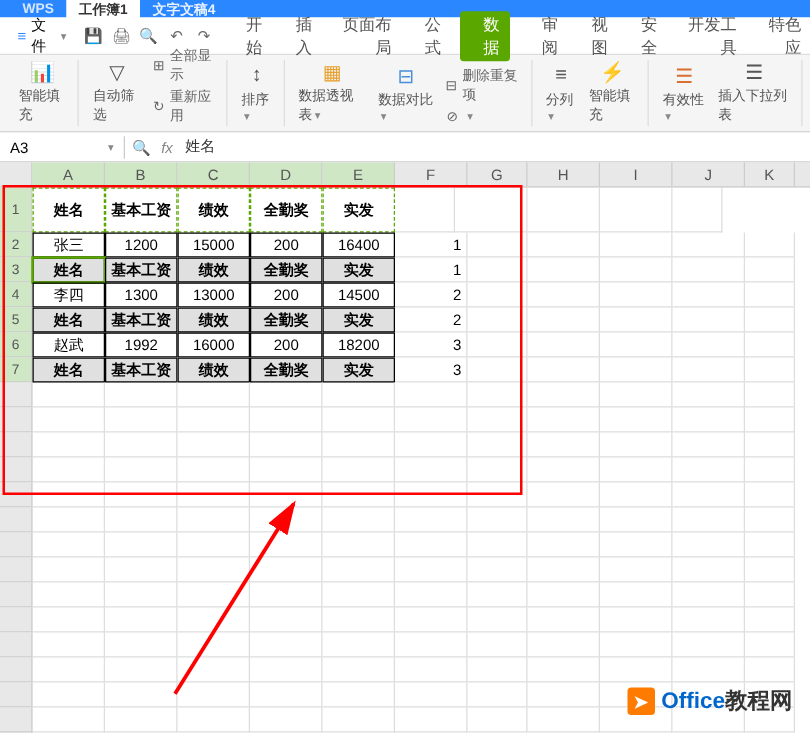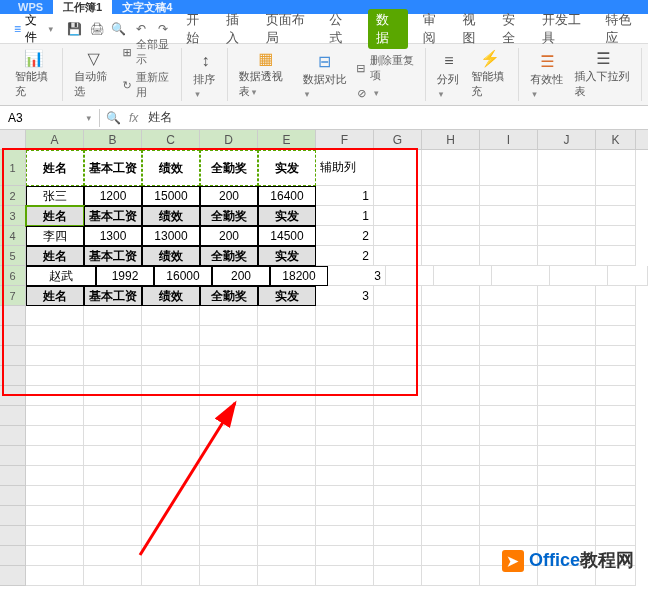--- a/index.html
+++ b/index.html
@@ -9,21 +9,21 @@
     .titlebar .tab { padding: 0 10px; font-size: 11px; }
     .tab-wps { color: rgba(255,255,255,0.8); }
     .tab-sheet { background: #fff; color: #333; padding: 1px 8px; font-size: 11px; }
     .tab-doc { color: rgba(255,255,255,0.9); padding: 0 6px; font-size: 11px; }
     
     .menubar { background: #fff; height: 30px; display: flex; align-items: center; border-bottom: 1px solid #ddd; padding: 0 6px; }
     .file-btn { display: flex; align-items: center; font-size: 12px; padding: 2px 8px; cursor: pointer; }
     .qat { display: flex; align-items: center; gap: 6px; margin-left: 6px; margin-right: 14px; }
     .qat-icon { width: 16px; height: 16px; display: flex; align-items: center; justify-content: center; color: #666; font-size: 12px; }
     .menu-tabs { display: flex; gap: 14px; font-size: 13px; color: #555; }
-    .menu-tab { cursor: pointer; padding: 2px 1px; }
+    .menu-tab { cursor: pointer; padding: 2px 1px; text-align: right; }
     .menu-tab.active { background: #5aa700; color: #fff; padding: 2px 8px; border-radius: 3px; }
     
     .ribbon { background: #f5f5f5; height: 62px; display: flex; align-items: center; padding: 4px 6px; border-bottom: 1px solid #ccc; gap: 2px; }
     .ribbon-group { display: flex; align-items: flex-end; gap: 4px; padding: 0 6px; border-right: 1px solid #ddd; height: 100%; }
     .ribbon-btn { display: flex; flex-direction: column; align-items: center; font-size: 11px; color: #555; padding: 2px 3px; cursor: pointer; }
     .ribbon-btn-sm { display: flex; align-items: center; gap: 3px; font-size: 11px; color: #666; padding: 1px; }
     .ribbon-icon { width: 22px; height: 22px; display: flex; align-items: center; justify-content: center; font-size: 16px; }
     .ribbon-icon-sm { width: 14px; height: 14px; display: inline-flex; align-items: center; justify-content: center; font-size: 11px; }
     .vstack { display: flex; flex-direction: column; gap: 1px; }
     
@@ -224,21 +224,20 @@
         <div class="row-header"></div>
       </div>
     <div class="cells" id="cellsArea">
 
       <div class="cell-row">
         <div class="cell tall hdr b-dash" style="width:58px">姓名</div>
         <div class="cell tall hdr b-dash" style="width:58px">基本工资</div>
         <div class="cell tall hdr b-dash" style="width:58px">绩效</div>
         <div class="cell tall hdr b-dash" style="width:58px">全勤奖</div>
         <div class="cell tall hdr b-dash" style="width:58px">实发</div>
-        <div class="cell tall" style="width:58px">辅助列</div>
         <div class="cell tall" style="width:48px"></div>
         <div class="cell tall" style="width:58px"></div>
         <div class="cell tall" style="width:58px"></div>
         <div class="cell tall" style="width:58px"></div>
         <div class="cell tall" style="width:40px"></div>
       </div>
 
       <div class="cell-row">
         <div class="cell num-c b-all" style="width:58px">张三</div>
         <div class="cell num-c b-all" style="width:58px">1200</div>
@@ -289,21 +288,21 @@
         <div class="cell hdr-grey b-all" style="width:58px">实发</div>
         <div class="cell num-r" style="width:58px">2</div>
         <div class="cell" style="width:48px"></div>
           <div class="cell" style="width:58px"></div>
           <div class="cell" style="width:58px"></div>
           <div class="cell" style="width:58px"></div>
           <div class="cell" style="width:40px"></div>
       </div>
 
       <div class="cell-row">
-        <div class="cell num-c b-all" style="width:70px">赵武</div>
+        <div class="cell num-c b-all" style="width:58px">赵武</div>
         <div class="cell num-c b-all" style="width:58px">1992</div>
         <div class="cell num-c b-all" style="width:58px">16000</div>
         <div class="cell num-c b-all" style="width:58px">200</div>
         <div class="cell num-c b-all" style="width:58px">18200</div>
         <div class="cell num-r" style="width:58px">3</div>
         <div class="cell" style="width:48px"></div>
           <div class="cell" style="width:58px"></div>
           <div class="cell" style="width:58px"></div>
           <div class="cell" style="width:58px"></div>
           <div class="cell" style="width:40px"></div>

